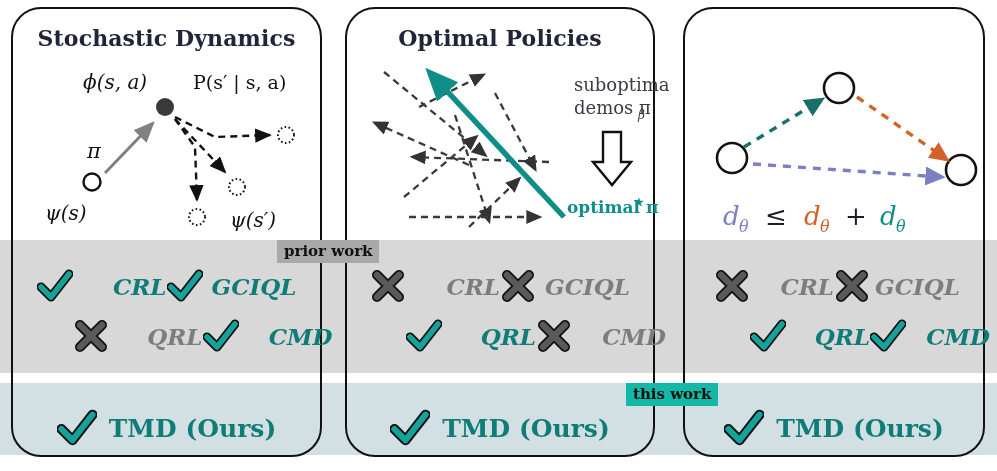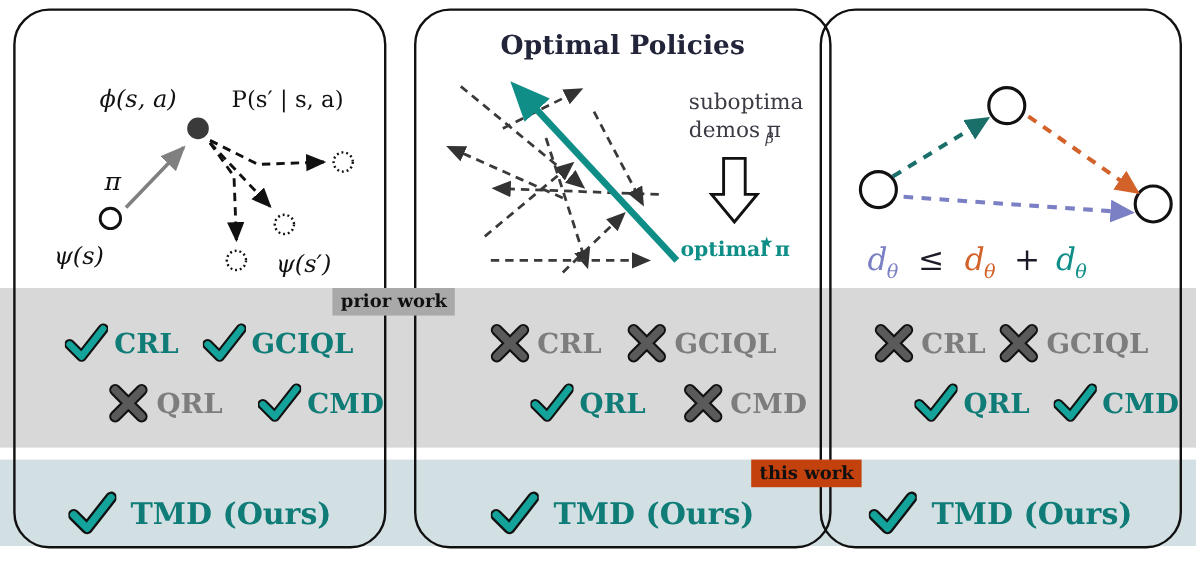--- a/index.html
+++ b/index.html
@@ -15,21 +15,21 @@
   .band-this{top:383px;height:72px;background:#d2e0e3;}
 
   
   .card{
     position:absolute;top:7px;height:450px;
     border:2.2px solid #111111;border-radius:30px;
     background:transparent;
     box-sizing:border-box;
   }
   #card-1{left:11px;width:311px;}
-  #card-2{left:345px;width:348px;}
+  #card-2{left:345px;width:310px;}
   #card-3{left:683px;width:302px;}
 
   .card-title{
     position:absolute;top:16px;left:0;width:100%;
     text-align:center;
     font-family:"DejaVu Serif", serif;
     font-weight:700;font-size:22px;color:#22253a;
     letter-spacing:.1px;
   }
 
@@ -41,22 +41,22 @@
   .methods{
     position:absolute;left:0;top:248px;width:100%;height:118px;
   }
   .m-row{
     position:absolute;left:0;width:100%;height:50px;
     display:flex;align-items:center;justify-content:center;
   }
   .m-row.r1{top:4px;}
   .m-row.r2{top:54px;margin-left:36px;}
   .m-cell{
-    display:flex;align-items:center;justify-content:center;
-    width:130px;gap:5px;
+    display:flex;align-items:center;justify-content:space-between;
+    width:130px;gap:5px;font-style:italic;
   }
   .m-cell.narrow{width:120px;}
   .mark{width:36px;height:36px;flex:0 0 36px;}
   .m-label{
     font-family:"DejaVu Serif", serif;
     font-weight:700;font-size:23px;line-height:1;
     white-space:nowrap;
   }
   .ok{color:#0f7c77;}
   .no{color:#7d7d7d;}
@@ -75,35 +75,36 @@
   
   .tag{
     position:absolute;
     font-family:"DejaVu Serif", serif;
     font-weight:700;font-size:15px;color:#101010;
     padding:2px 7px 3px 7px;
     white-space:nowrap;
     z-index:40;
   }
   #tag-prior{left:277px;top:240px;background:#a9a9a9;}
-  #tag-this{left:626px;top:383px;background:#c2410c;}
+  #tag-this{left:626px;top:383px;background:#14b8a6;}
 
   
   .mi{font-family:"DejaVu Serif", serif;font-style:italic;}
   .mr{font-family:"DejaVu Serif", serif;}
 </style>
 </head>
 <body>
 
 <div class="stage">
 
   <div class="band band-prior"></div>
   <div class="band band-this"></div>
 
   <div class="card" id="card-1">
+    <div class="card-title">Stochastic Dynamics</div>
 
     <div class="diagram">
       <svg width="311" height="186" viewBox="0 0 311 186">
         <defs>
           <marker id="ah-blk" markerWidth="8" markerHeight="8" refX="6.2" refY="3" orient="auto">
             <path d="M0,0 L7,3 L0,6 z" fill="#111"></path>
           </marker>
           <marker id="ah-gry" markerWidth="8" markerHeight="8" refX="6.2" refY="3" orient="auto">
             <path d="M0,0 L7,3 L0,6 z" fill="#808080"></path>
           </marker>

